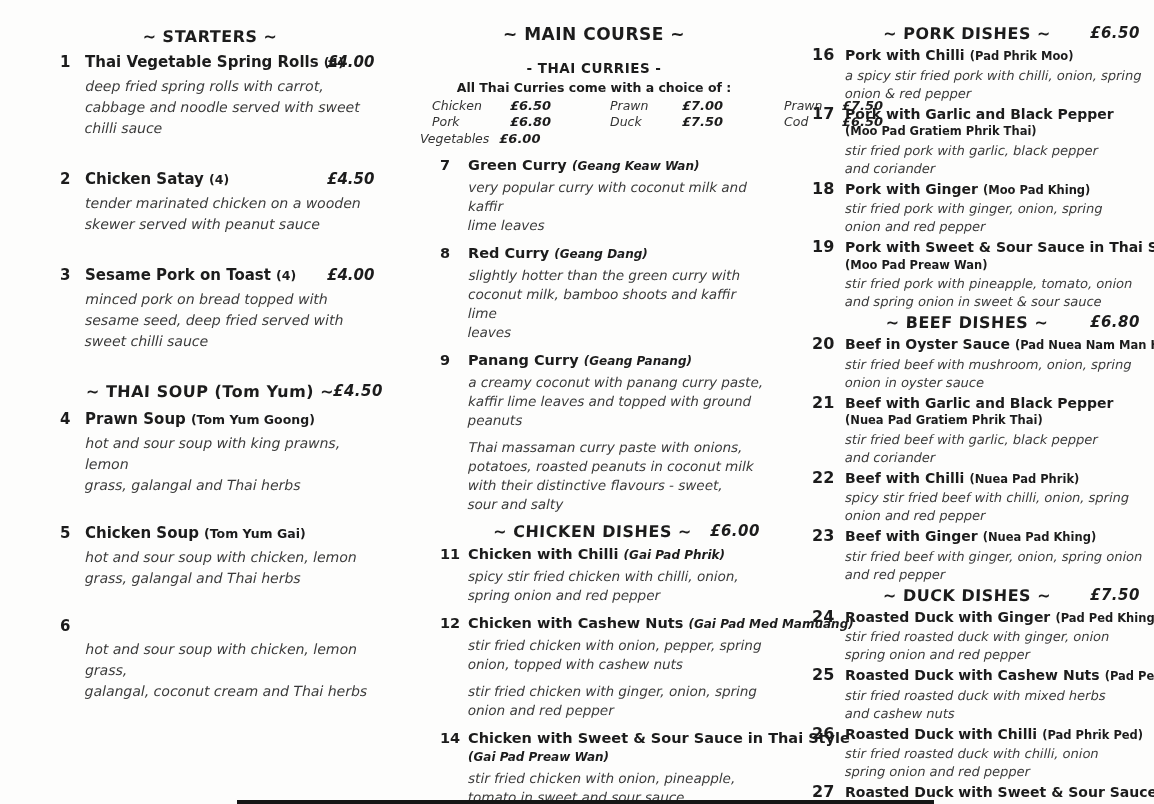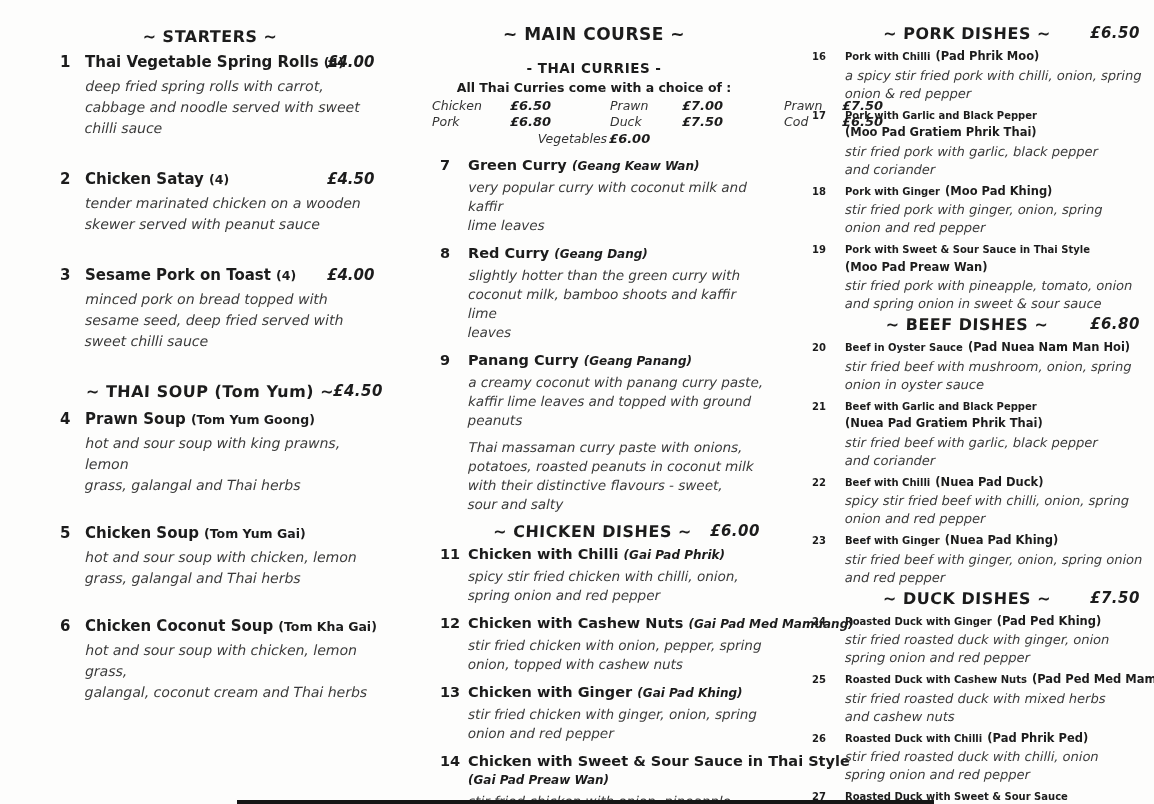--- a/index.html
+++ b/index.html
@@ -48,42 +48,42 @@
 
   
   .col2 .num { width: 48px; padding-left: 20px; font-size: 14.5px; }
   .col2 .name { font-size: 14.5px; }
   .col2 .thai { font-size: 12px; font-style: italic; }
   .col2 .desc { margin-left: 48px; font-size: 13.5px; line-height: 19px; margin-top: 2px; }
   .col2 .item-line { line-height: 19px; }
   .col2 .item { margin-bottom: 8px; }
 
   
-  .col3 .num { width: 33px; font-size: 10px; }
-  .col3 .name { font-size: 10px; }
+  .col3 .num { width: 33px; font-size: 16px; }
+  .col3 .name { font-size: 14px; }
   .col3 .thai { font-size: 11.5px; }
   .col3 .desc { margin-left: 33px; font-size: 13px; line-height: 17.5px; margin-top: 1px; }
   .col3 .item-line { line-height: 17.5px; }
   .col3 .item { margin-bottom: 3px; }
 
   
   .sec-starters .sec-head { margin-top: 27px; margin-bottom: 6px; }
   .sec-starters .item { margin-bottom: 30px; }
   .sec-starters .item .desc { margin-bottom: 0; }
   .sec-thaisoup .sec-head { margin-top: 15px; margin-bottom: 8px; }
   .sec-thaisoup .item { margin-bottom: 27px; }
 
   .sec-maincourse { margin-top: 24px; }
   .mc-title { text-align: center; font-weight: bold; font-size: 17px; letter-spacing: 0.5px; }
   .mc-subtitle { text-align: center; font-weight: bold; font-size: 13.5px; letter-spacing: 0.5px; margin-top: 16px; }
   .mc-note { text-align: center; font-weight: bold; font-size: 12.5px; margin-top: 4px; }
   .opt-grid { display: grid; grid-template-columns: 78px 100px 72px 102px 58px 92px; margin-left: 12px; margin-top: 3px; line-height: 16px; }
   .opt-label { font-style: italic; font-size: 12.5px; color: #333; }
   .opt-price { font-style: italic; font-weight: bold; font-size: 13px; }
-  .opt-row3 { display: flex; justify-content: center; gap: 2px; line-height: 16px; margin-top: 1px; margin-bottom: 8px; }
+  .opt-row3 { display: flex; justify-content: flex-start; gap: 10px; line-height: 16px; margin-top: 1px; margin-bottom: 8px; }
   .sec-chicken .sec-head { margin-top: 5px; margin-bottom: 3px; }
   .sec-curryitems { margin-top: 6px; }
 
   .sec-pork .sec-head { margin-top: 24px; margin-bottom: 3px; }
   .sec-beef .sec-head { margin-top: 3px; margin-bottom: 3px; }
   .sec-duck .sec-head { margin-top: 3px; margin-bottom: 3px; }
 
   .bottom-bar { position: absolute; left: 237px; top: 800px; width: 697px; height: 4px; background: #161616; }
 </style>
 </head>
@@ -166,24 +166,20 @@
       </span>
 
     </div>
     <div class="desc">hot and sour soup with chicken, lemon
 grass, galangal and Thai herbs</div>
   </div>
 
   <div class="item">
     <div class="item-line">
       <span class="num">6</span>
-      <span class="title">
-        <span class="name">Chicken Coconut Soup</span>
-        <span class="thai">(Tom Kha Gai)</span>
-      </span>
 
     </div>
     <div class="desc">hot and sour soup with chicken, lemon grass,
 galangal, coconut cream and Thai herbs</div>
   </div>
 </div>
   </div>
 </div>
 
 <div class="col col2">
@@ -286,28 +282,20 @@
         <span class="name">Chicken with Cashew Nuts</span>
         <span class="thai">(Gai Pad Med Mamuang)</span>
       </span>
 
     </div>
     <div class="desc">stir fried chicken with onion, pepper, spring
 onion, topped with cashew nuts</div>
   </div>
 
   <div class="item">
-    <div class="item-line">
-      <span class="num">13</span>
-      <span class="title">
-        <span class="name">Chicken with Ginger</span>
-        <span class="thai">(Gai Pad Khing)</span>
-      </span>
-
-    </div>
     <div class="desc">stir fried chicken with ginger, onion, spring
 onion and red pepper</div>
   </div>
 
   <div class="item">
     <div class="item-line">
       <span class="num">14</span>
       <span class="title">
         <span class="name">Chicken with Sweet &amp; Sour Sauce in Thai Style</span>
         <span class="thai block">(Gai Pad Preaw Wan)</span>
@@ -413,21 +401,21 @@
     </div>
     <div class="desc">stir fried beef with garlic, black pepper
 and coriander</div>
   </div>
 
   <div class="item">
     <div class="item-line">
       <span class="num">22</span>
       <span class="title">
         <span class="name">Beef with Chilli</span>
-        <span class="thai">(Nuea Pad Duck)</span>
+        <span class="thai">(Nuea Pad Phrik)</span>
       </span>
 
     </div>
     <div class="desc">spicy stir fried beef with chilli, onion, spring
 onion and red pepper</div>
   </div>
 
   <div class="item">
     <div class="item-line">
       <span class="num">23</span>

